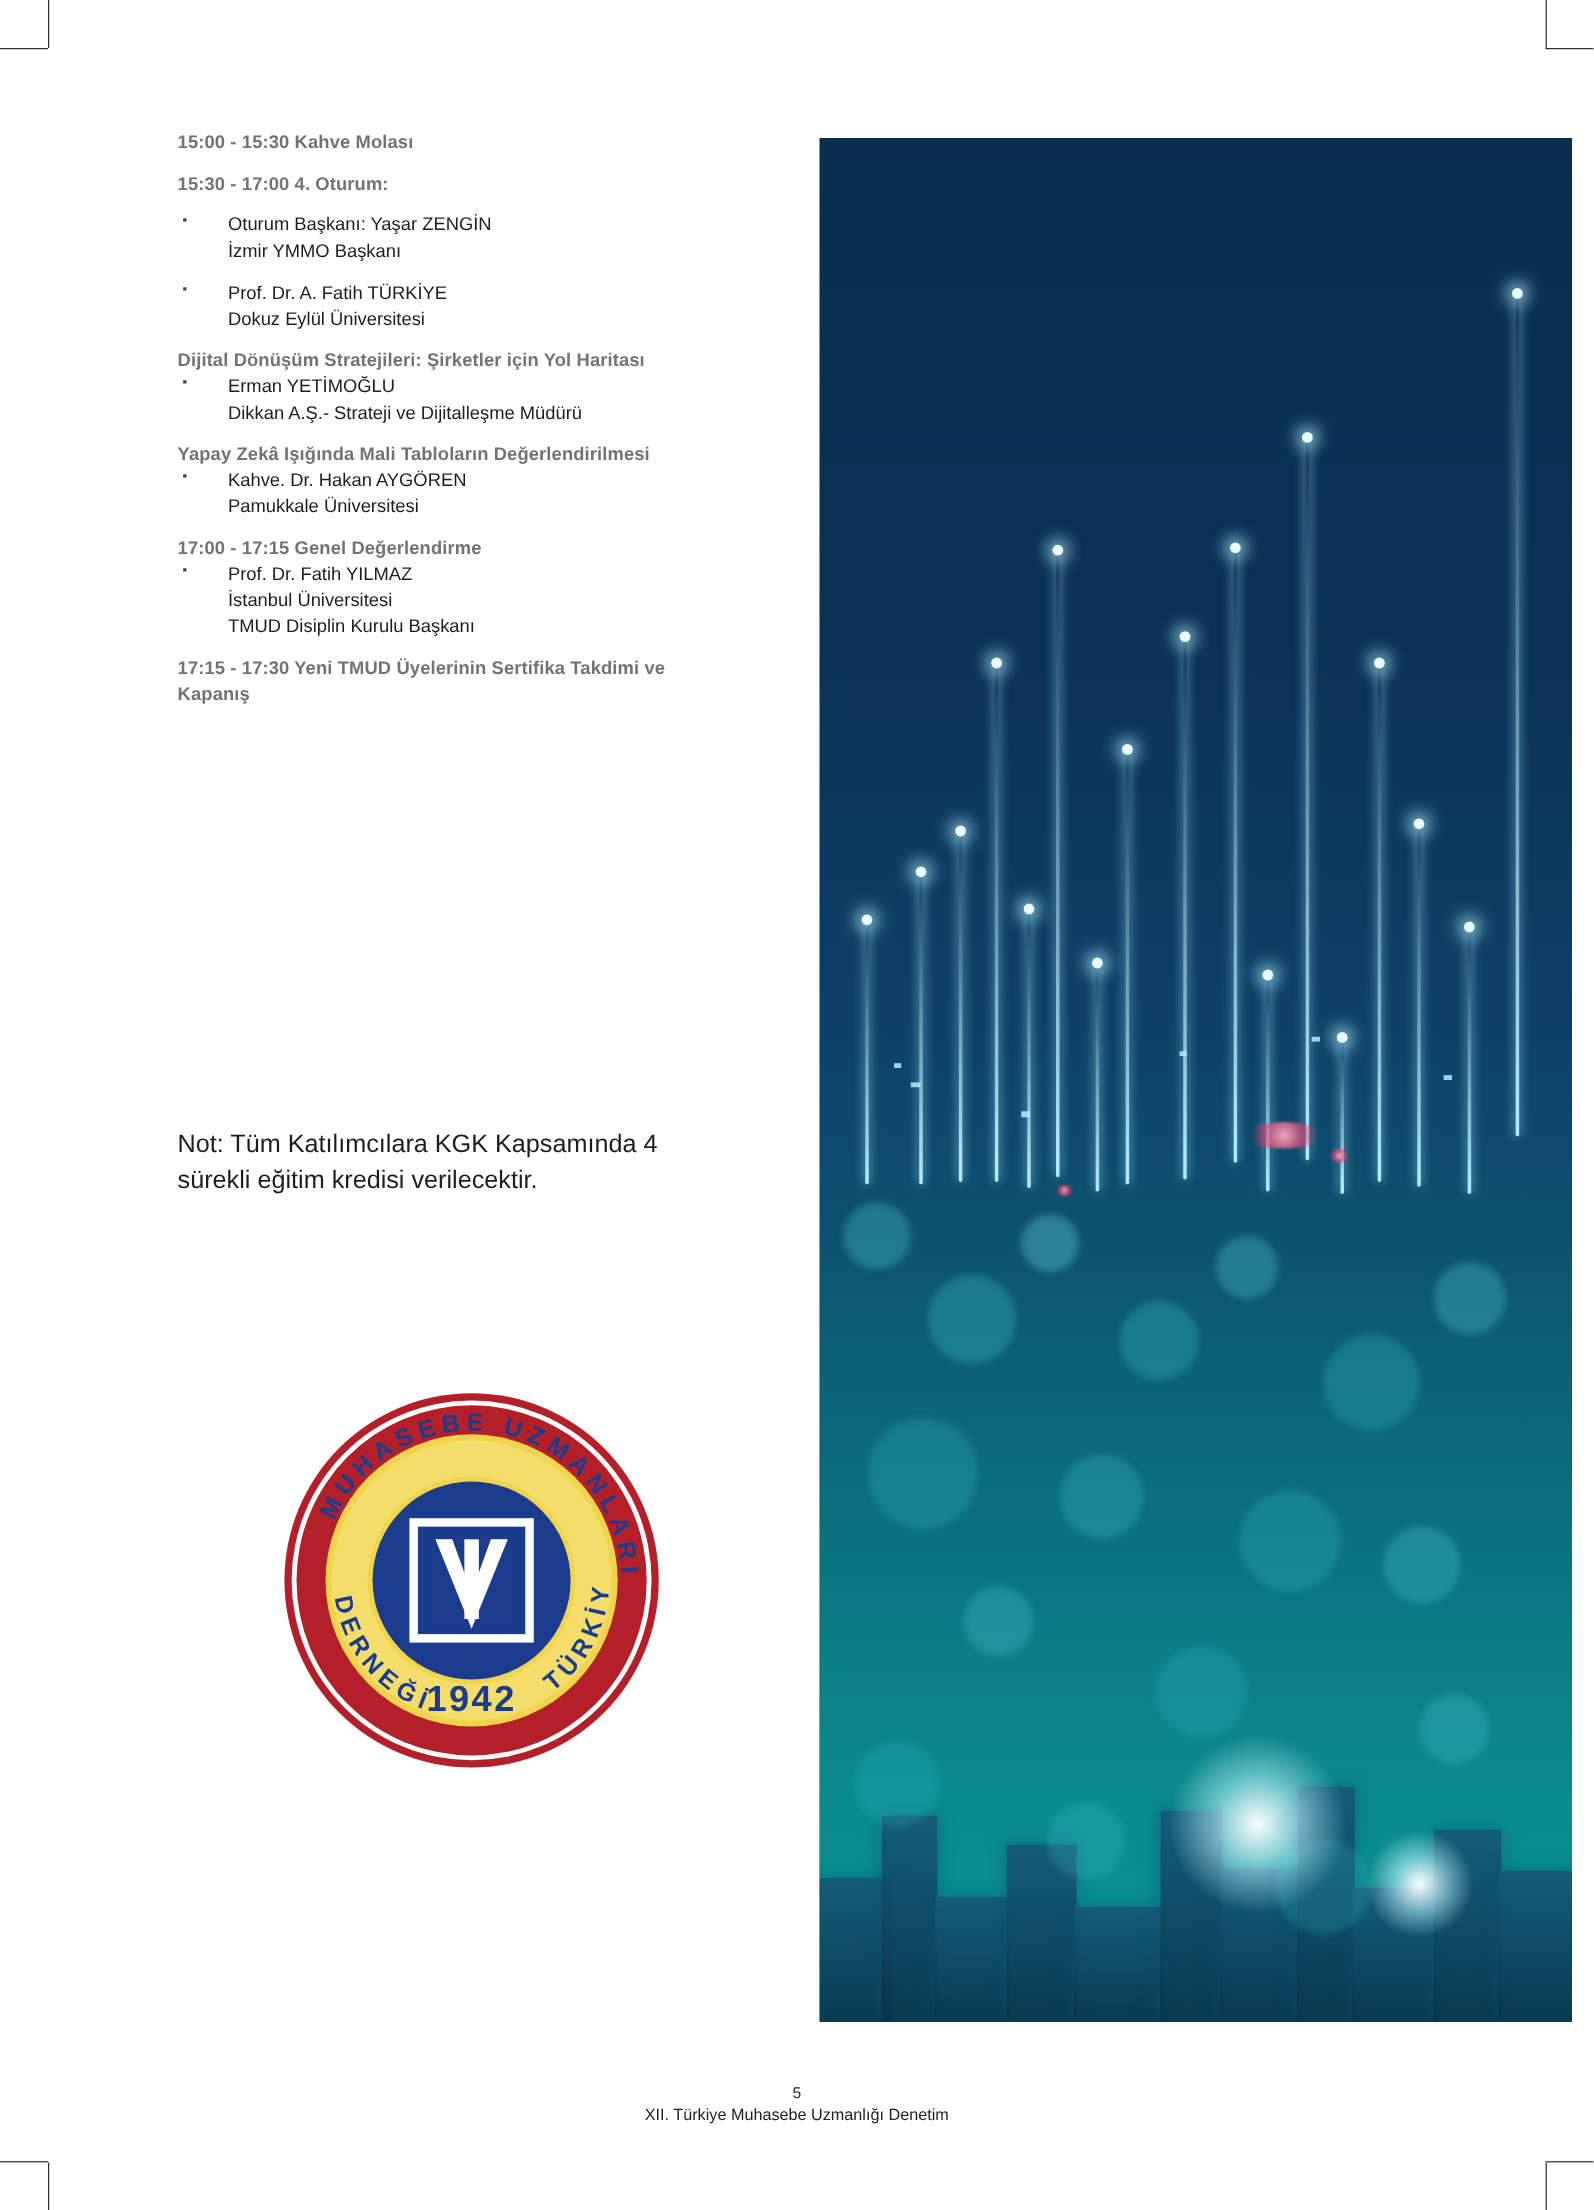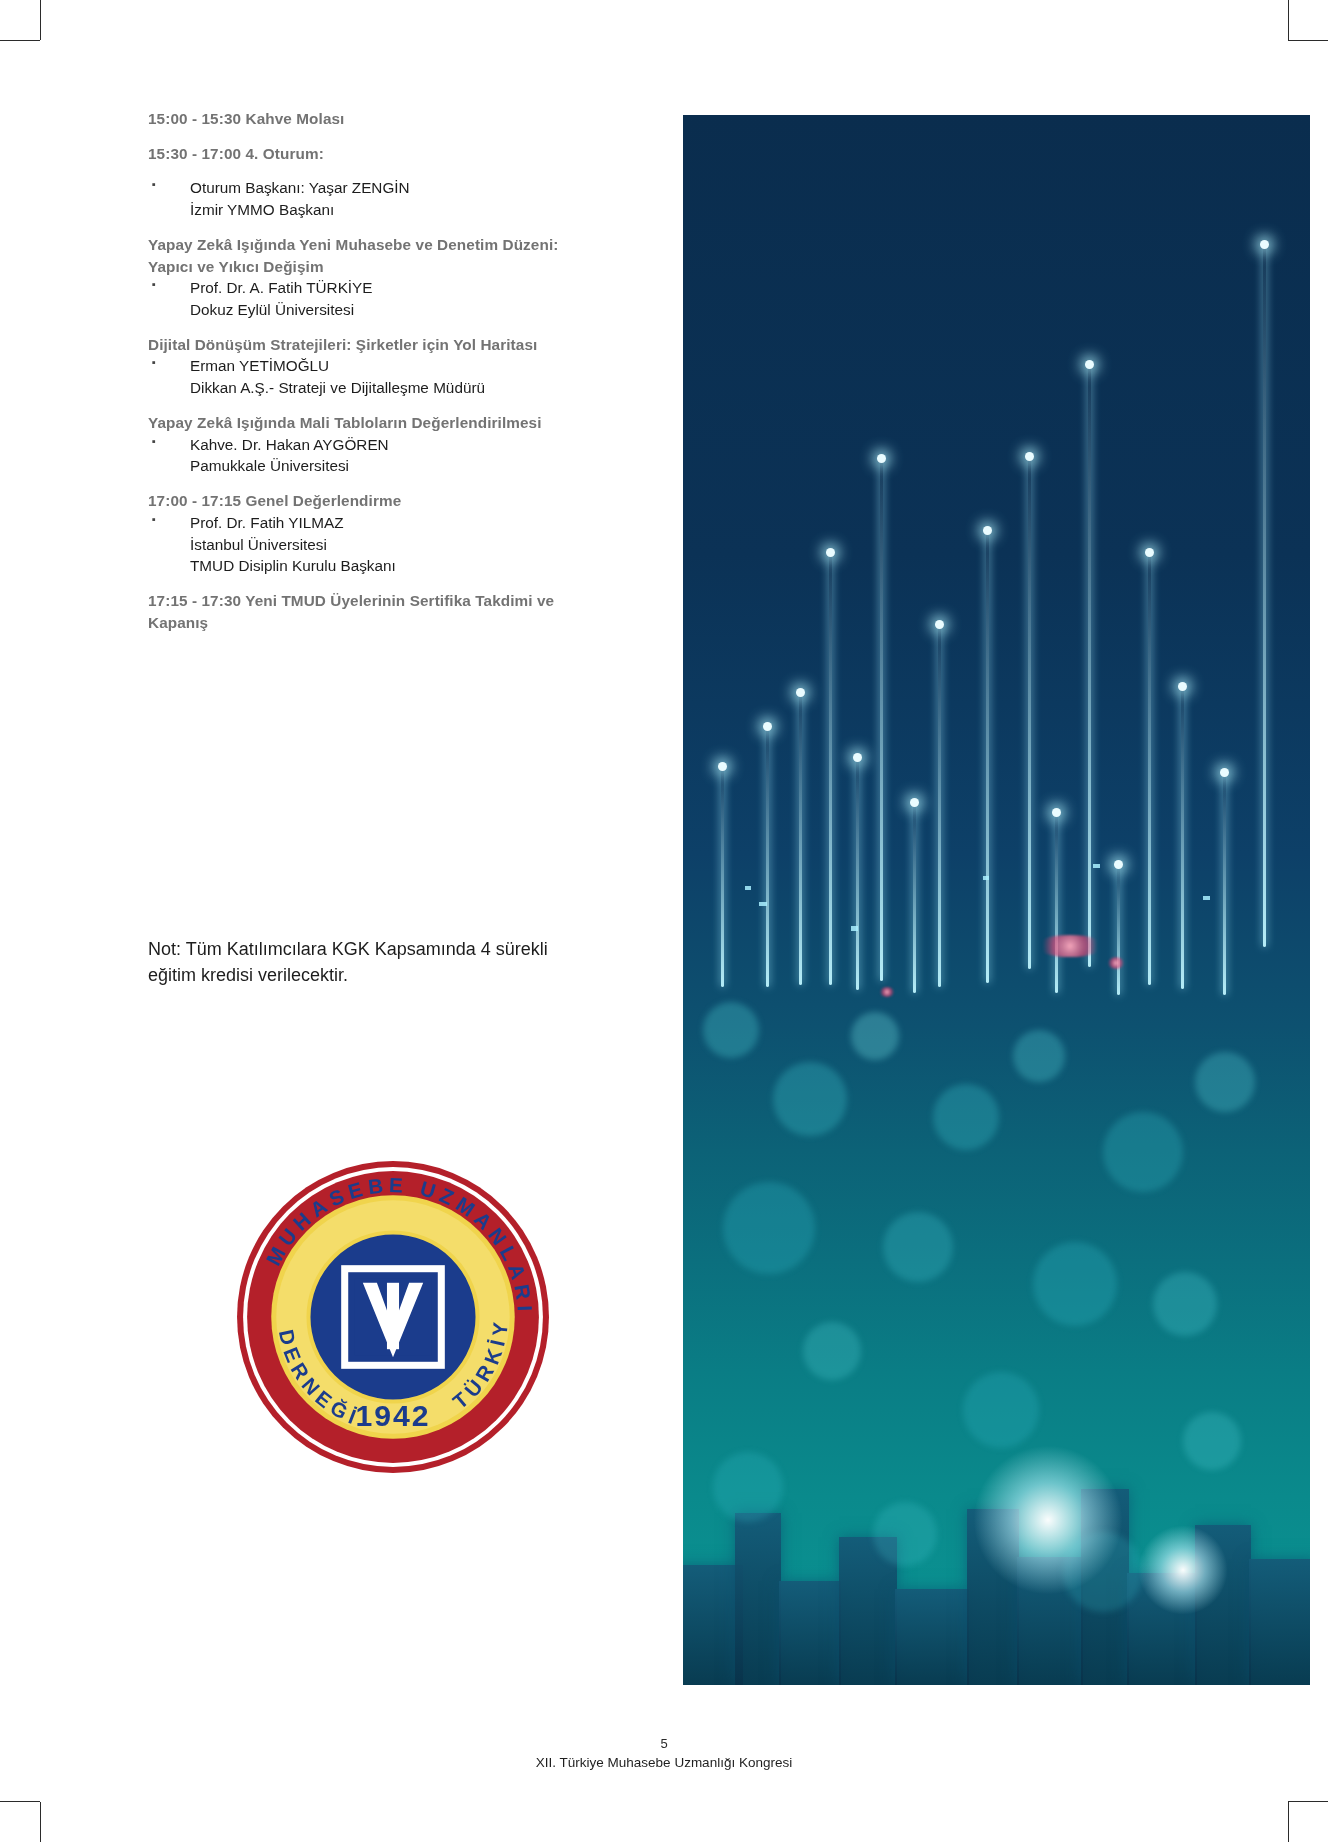--- a/index.html
+++ b/index.html
@@ -67,21 +67,21 @@
     display: block;
     font-size: 15.3px;
     line-height: 1.42;
   }
 
   .note {
     position: absolute;
     left: 148px;
     top: 918px;
     width: 430px;
-    font-size: 18px;
+    font-size: 21px;
     line-height: 1.45;
     color: #1d1d1d;
   }
 
   
   #logo {
     position: absolute;
     left: 232px;
     top: 1156px;
     width: 322px;
@@ -219,21 +219,20 @@
     <ul class="bullets">
       <li>
         <span class="bul">▪</span>
         <span>Oturum Başkanı: Yaşar ZENGİN</span>
         <span class="sub">İzmir YMMO Başkanı</span>
       </li>
     </ul>
   </div>
 
   <div class="block">
-    <p class="heading">Yapay Zekâ Işığında Yeni Muhasebe ve Denetim Düzeni:  Yapıcı ve Yıkıcı Değişim</p>
     <ul class="bullets">
       <li>
         <span class="bul">▪</span>
         <span>Prof. Dr. A. Fatih TÜRKİYE</span>
         <span class="sub">Dokuz Eylül Üniversitesi</span>
       </li>
     </ul>
   </div>
 
   <div class="block">
@@ -379,14 +378,14 @@
     <div class="bk" style="left:190px; top:790px; width:64px; height:64px; background:rgba(80,210,220,0.20);"></div>
     <div class="bk" style="left:380px; top:820px; width:80px; height:80px; background:rgba(55,185,200,0.22);"></div>
   </div>
 
   <div class="flare" style="left:290px; top:1330px; width:150px; height:150px;"></div>
   <div class="flare" style="left:455px; top:1410px; width:90px; height:90px;"></div>
 </div>
 
 <div id="footer">
   <p id="page-number">5</p>
-  <p id="footer-title">XII. Türkiye Muhasebe Uzmanlığı Kongresi</p>
+  <p id="footer-title">XII. Türkiye Muhasebe Uzmanlığı Denetim</p>
 </div>
 
 </body></html>

